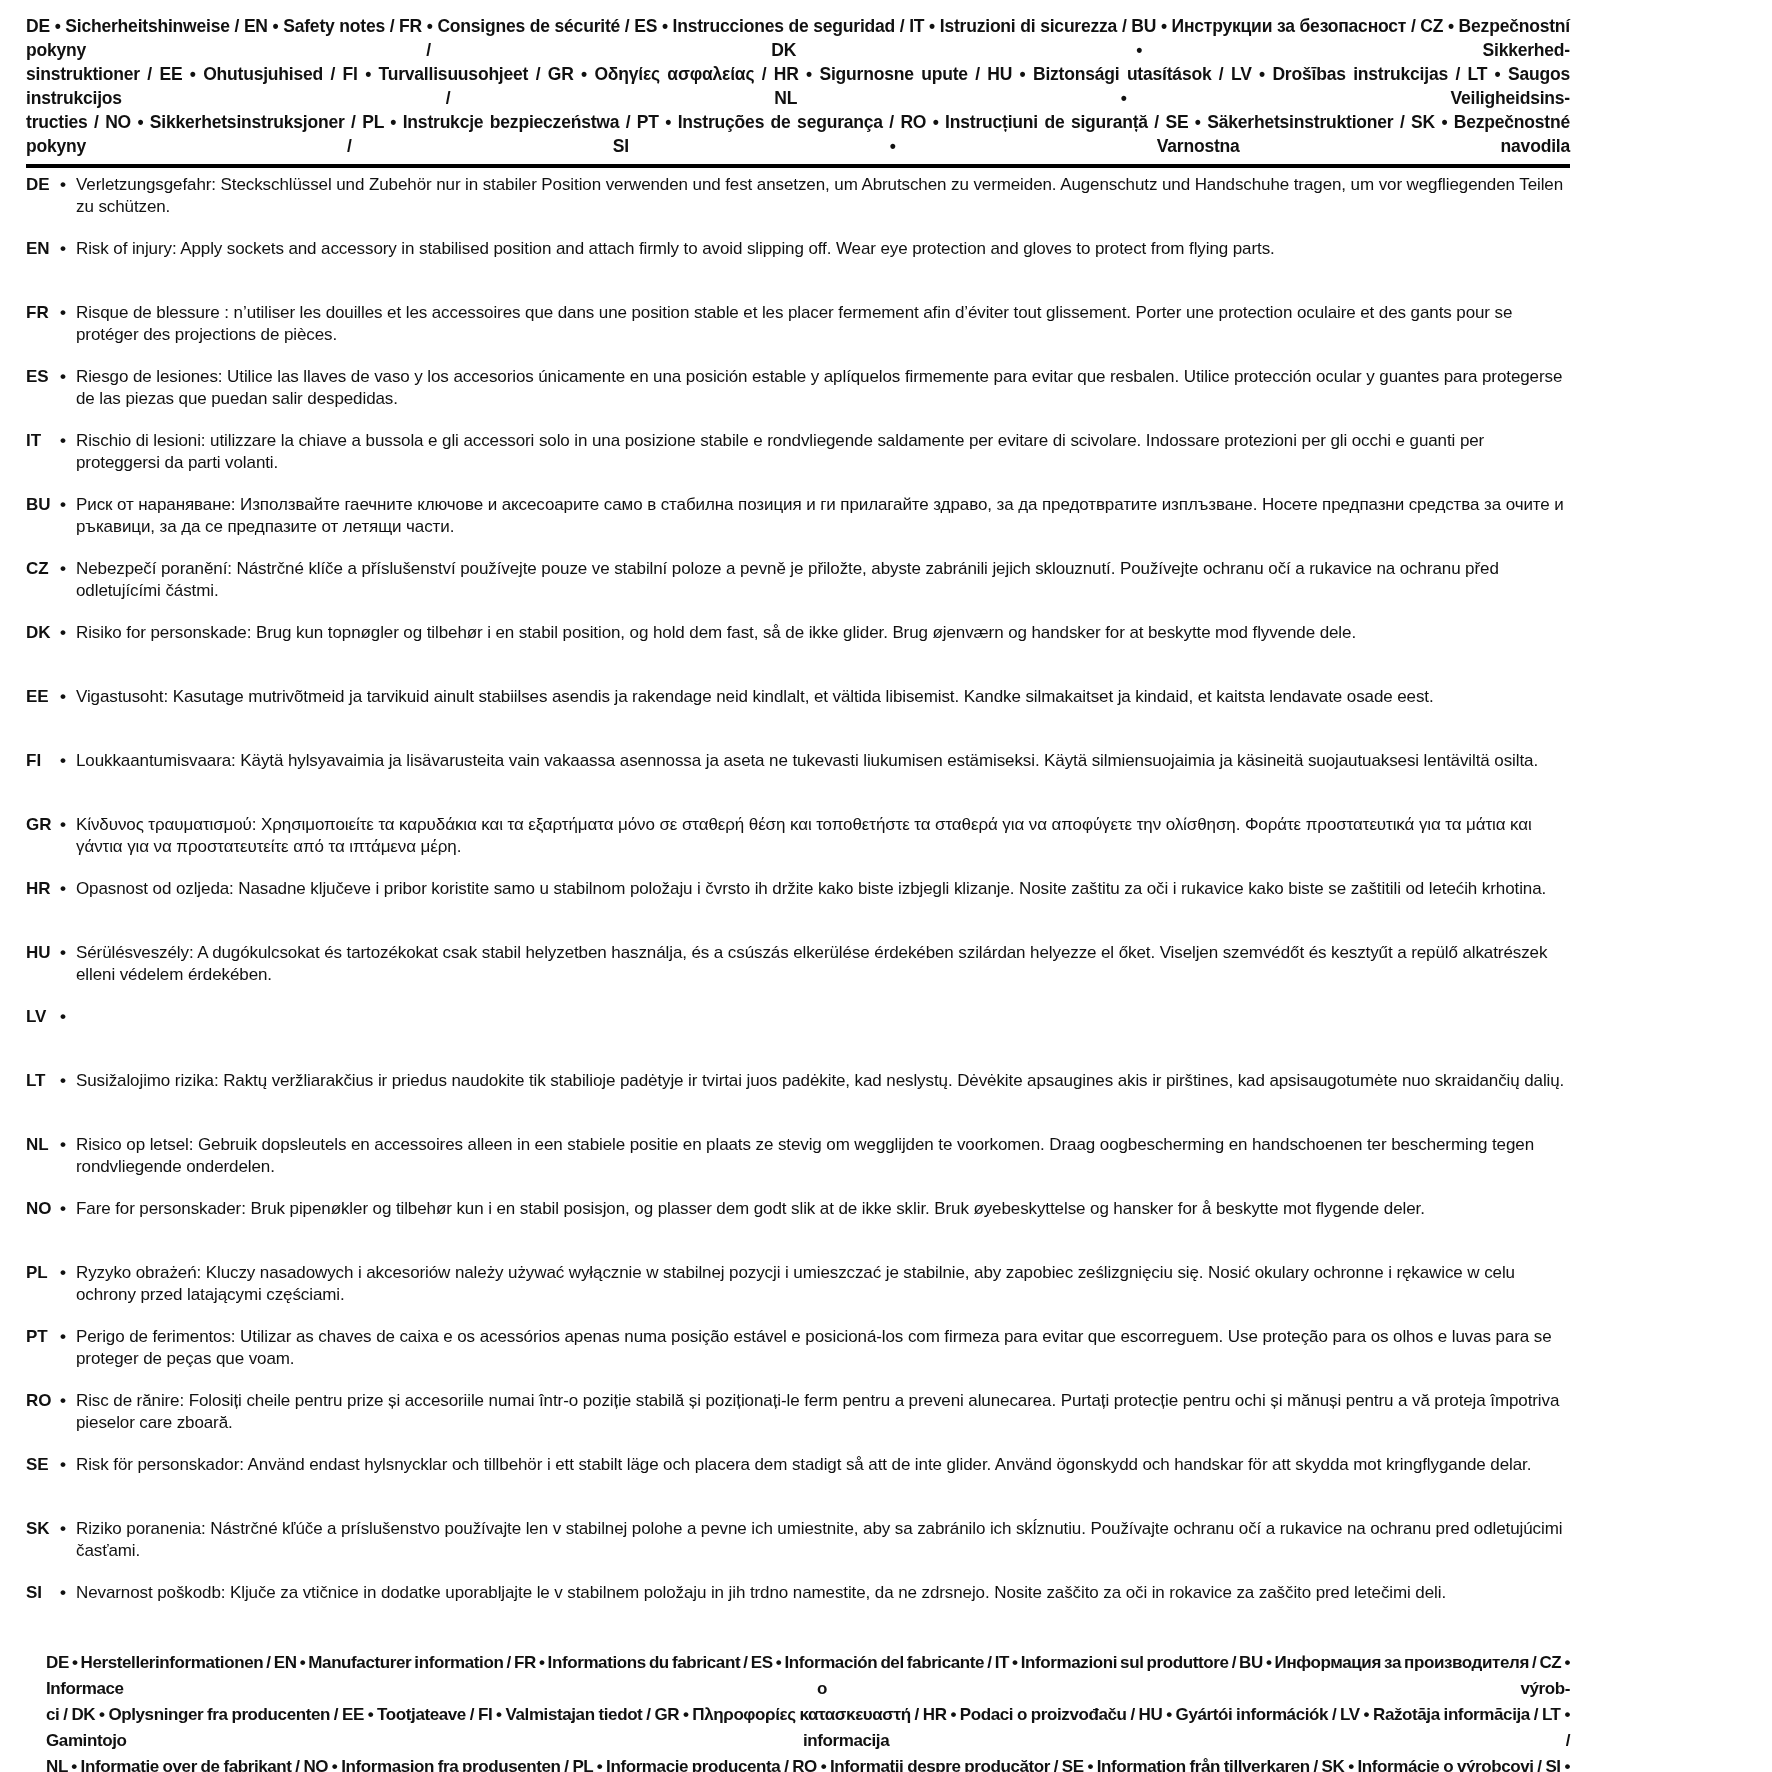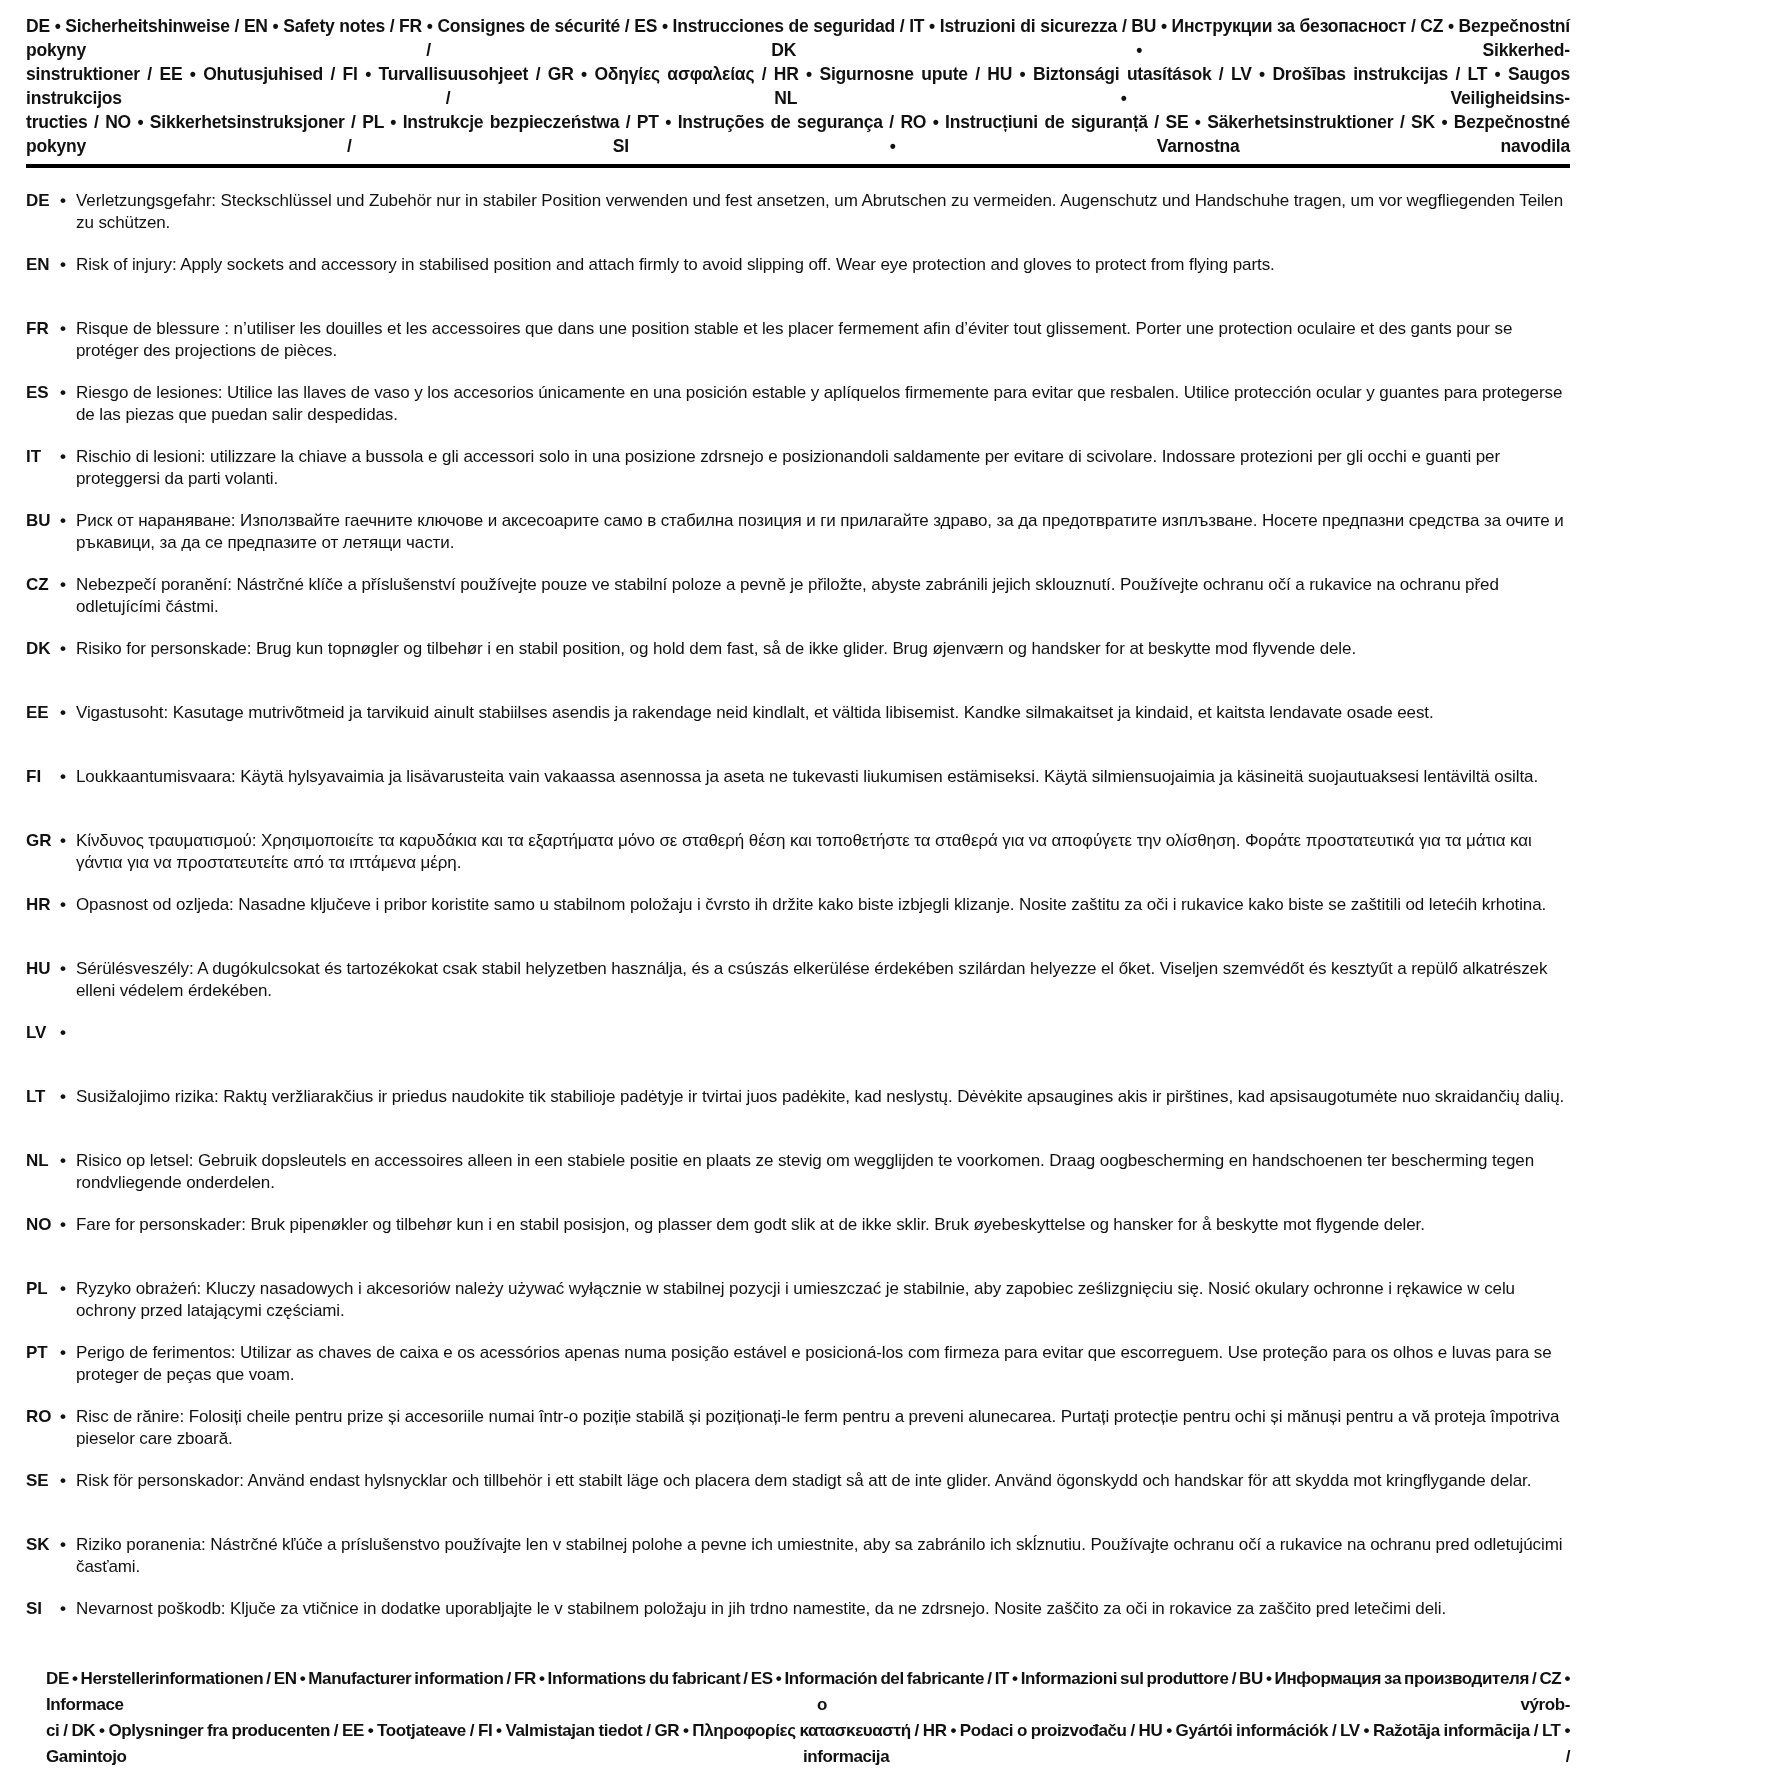--- a/index.html
+++ b/index.html
@@ -22,21 +22,21 @@
     white-space: normal;
   }
   .rule-top {
     border: none;
     height: 4px;
     background: #000;
     margin-top: 6px;
   }
 
   
-  .notes { margin-top: 22px; }
+  .notes { margin-top: 6px; }
   .note {
     display: flex;
     align-items: flex-start;
     min-height: 64px;
     font-size: 17px;
     line-height: 22px;
   }
   .note .code {
     flex: 0 0 34px;
     font-weight: bold;
@@ -133,21 +133,21 @@
 
     <div class="note">
       <span class="code">ES</span>
       <span class="bullet">•</span>
       <span class="text">Riesgo de lesiones: Utilice las llaves de vaso y los accesorios únicamente en una posición estable y aplíquelos firmemente para evitar que resbalen. Utilice protección ocular y guantes para protegerse de las piezas que puedan salir despedidas.</span>
     </div>
 
     <div class="note">
       <span class="code">IT</span>
       <span class="bullet">•</span>
-      <span class="text">Rischio di lesioni: utilizzare la chiave a bussola e gli accessori solo in una posizione zdrsnejo e posizionandoli saldamente per evitare di scivolare. Indossare protezioni per gli occhi e guanti per proteggersi da parti volanti.</span>
+      <span class="text">Rischio di lesioni: utilizzare la chiave a bussola e gli accessori solo in una posizione stabile e rondvliegende saldamente per evitare di scivolare. Indossare protezioni per gli occhi e guanti per proteggersi da parti volanti.</span>
     </div>
 
     <div class="note">
       <span class="code">BU</span>
       <span class="bullet">•</span>
       <span class="text">Риск от нараняване: Използвайте гаечните ключове и аксесоарите само в стабилна позиция и ги прилагайте здраво, за да предотвратите изплъзване. Носете предпазни средства за очите и ръкавици, за да се предпазите от летящи части.</span>
     </div>
 
     <div class="note">
       <span class="code">CZ</span>

